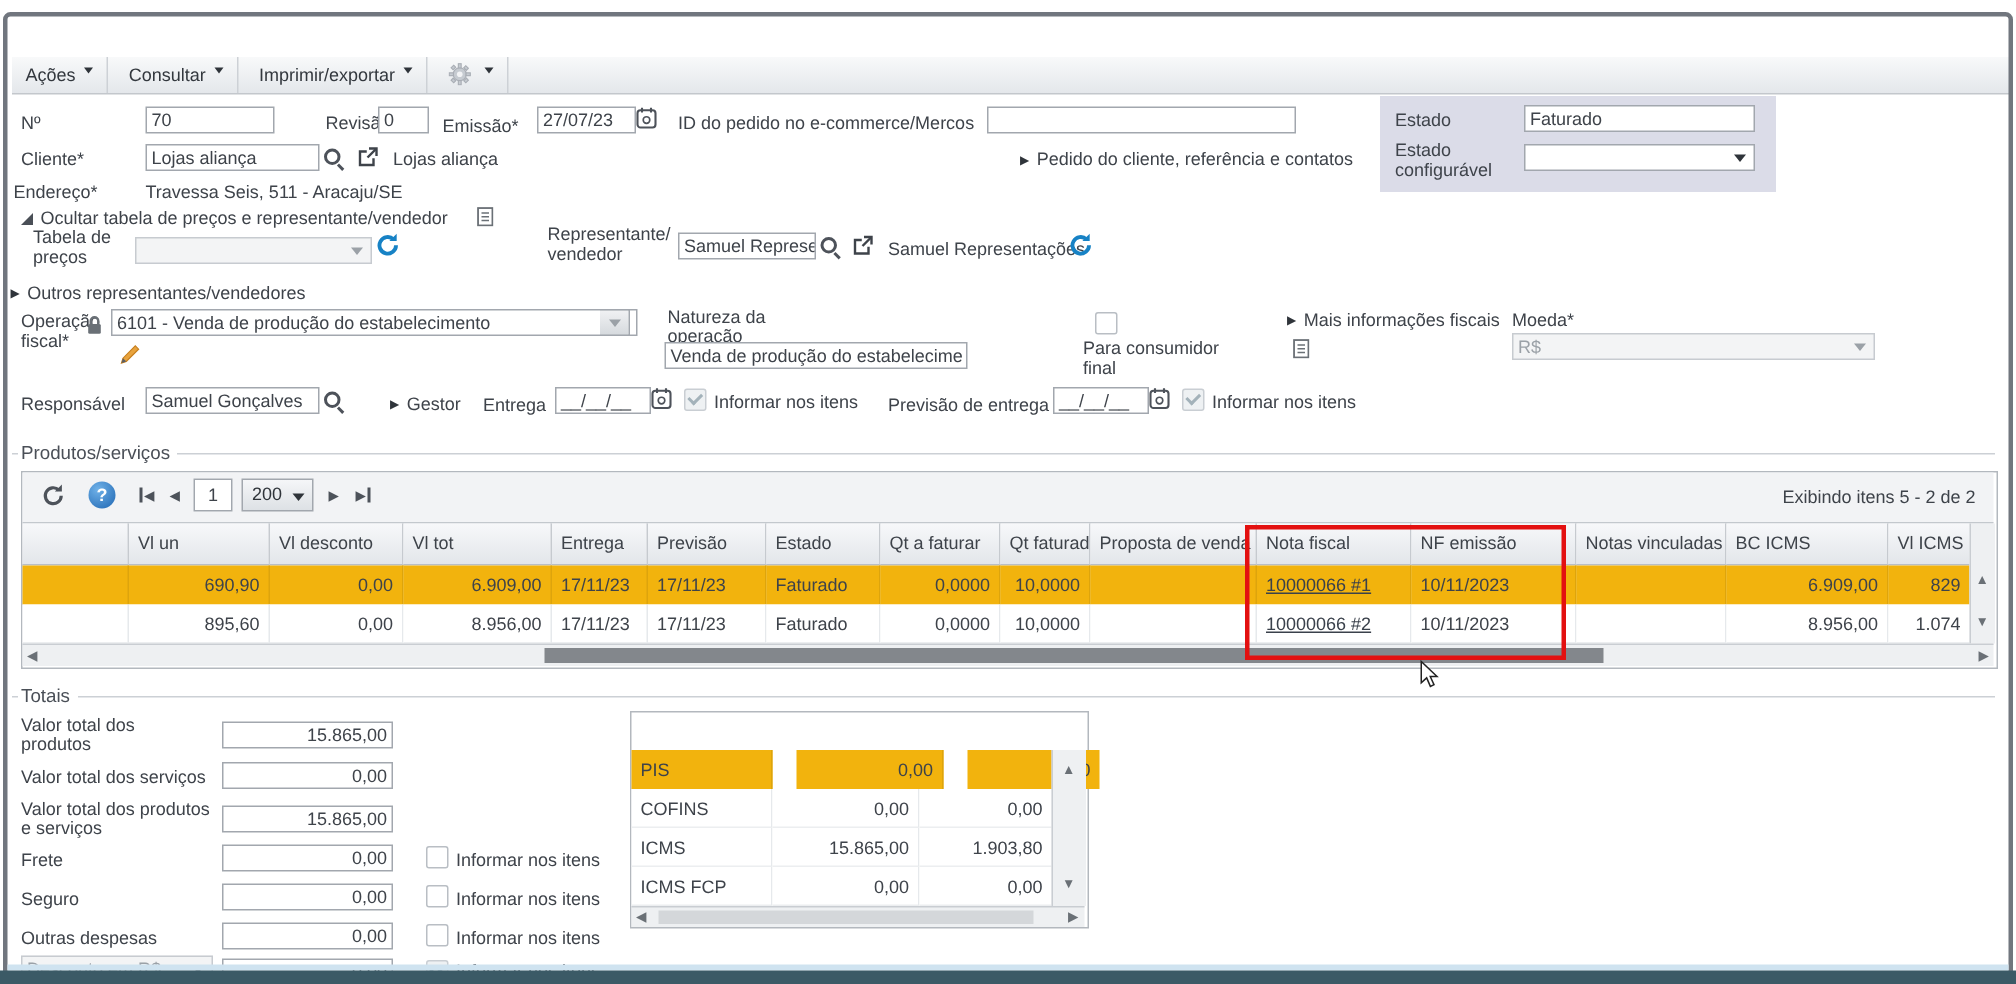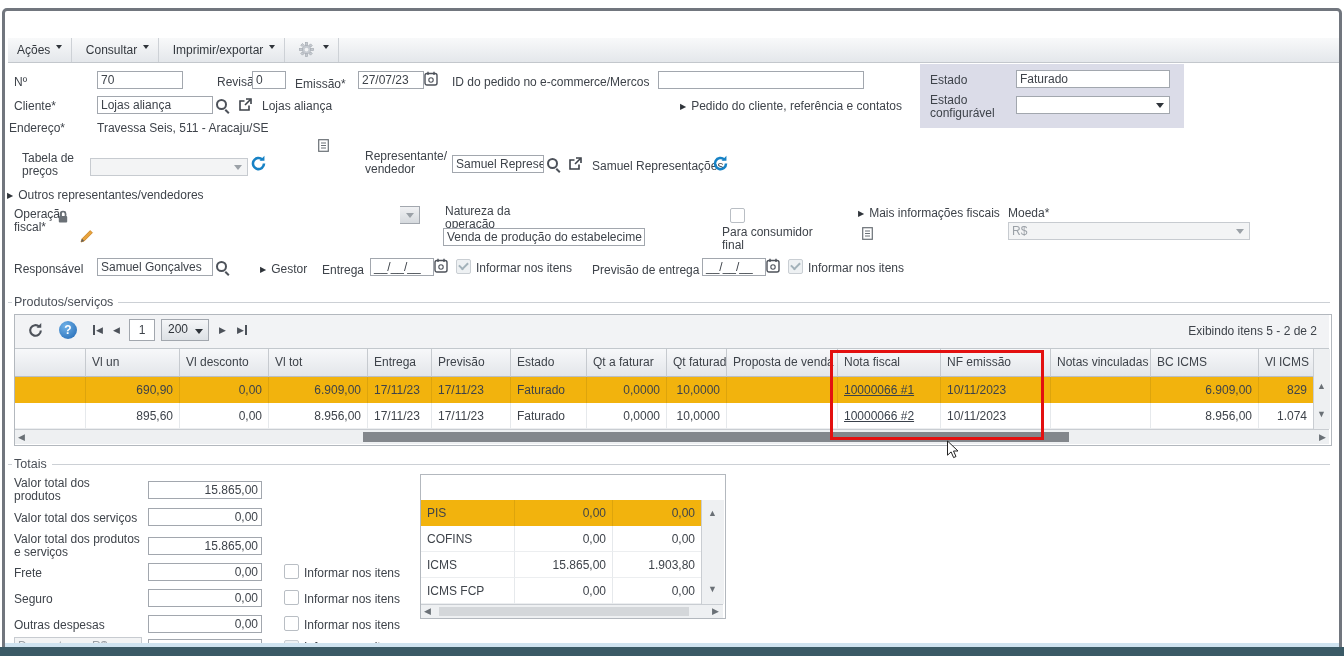--- a/index.html
+++ b/index.html
@@ -128,20 +128,21 @@
         <path d="M8 2 H13 V7" fill="none" stroke="#3e434a" stroke-width="1.6"></path>
         <line x1="7" y1="8" x2="12.5" y2="2.5" stroke="#3e434a" stroke-width="1.6"></line>
       </svg>
   </span>
   <span class="abs lbl" style="left:262px;top:100px;">Lojas aliança</span>
   <span class="abs tgl tw" style="left:680px;top:99px;"><span>Pedido do cliente, referência e contatos</span></span>
 
   <span class="abs lbl" style="left:9px;top:122px;">Endereço*</span>
   <span class="abs lbl" style="left:97px;top:122px;">Travessa Seis, 511 - Aracaju/SE</span>
 
+  <span class="abs tgl exp" style="left:14px;top:138px;"><span>Ocultar tabela de preços e representante/vendedor</span></span>
   <span class="abs" style="left:318px;top:138px;">
     <svg width="11" height="13" viewBox="0 0 11 13">
         <rect x="0.7" y="0.7" width="9.6" height="11.6" fill="#fff" stroke="#6a7076" stroke-width="1.2"></rect>
         <line x1="3" y1="4" x2="8" y2="4" stroke="#6a7076" stroke-width="1"></line>
         <line x1="3" y1="6.5" x2="8" y2="6.5" stroke="#6a7076" stroke-width="1"></line>
         <line x1="3" y1="9" x2="8" y2="9" stroke="#6a7076" stroke-width="1"></line>
       </svg>
   </span>
 
   <span class="abs lbl" style="left:22px;top:152px;width:64px;">Tabela de preços</span>
@@ -174,20 +175,21 @@
   </span>
   <span class="abs tgl tw" style="left:7px;top:188px;"><span>Outros representantes/vendedores</span></span>
 
   <span class="abs lbl" style="left:14px;top:208px;width:60px;">Operação fiscal*</span>
   <span class="abs" style="left:57px;top:210px;">
     <svg width="12" height="14" viewBox="0 0 12 14">
         <path d="M3.5 6 V4 a2.5 2.5 0 0 1 5 0 V6" fill="none" stroke="#6a7076" stroke-width="1.6"></path>
         <rect x="1.8" y="6" width="8.4" height="6.5" rx="1" fill="#6a7076"></rect>
       </svg>
   </span>
+  <div class="abs tbx" style="left:74px;top:206px;width:324px;padding-right:22px;">6101 - Venda de produção do estabelecimento</div>
   <div class="abs" style="left:400px;top:206px;width:20px;height:18px;background:linear-gradient(#f0f1f3,#d6dade);border:1px solid #a2a7ae;border-left:none;box-sizing:border-box;">
     <span class="cr gray" style="right:5px;top:6px;"></span>
   </div>
   <span class="abs" style="left:80px;top:229px;">
     <svg width="14" height="14" viewBox="0 0 14 14">
         <path d="M1 13 L2 9.8 L10.2 1.6 L12.4 3.8 L4.2 12 Z" fill="#e8a33d" stroke="#c77f1d" stroke-width="0.8"></path>
         <path d="M1 13 L2 9.8 L4.2 12 Z" fill="#5a5f66"></path>
       </svg>
   </span>
   <span class="abs lbl" style="left:445px;top:205px;width:96px;">Natureza da operação</span>
@@ -363,21 +365,21 @@
 
   <div class="abs tbx dis" style="left:14px;top:637px;width:120px;">
     <span>Desconto em R$</span>
     <span class="cr gray"></span>
   </div>
   <div class="abs tbx num" style="left:148px;top:639px;width:106px;">0,00</div>
   <span class="abs cb ck" style="left:284px;top:640px;"></span>
   <span class="abs lbl" style="left:304px;top:641px;">Informar nos itens</span>
 
   <div class="abs gridbox" style="left:420px;top:474px;width:304px;height:143px;">
-    <div class="abs tcols rsel" style="left:0;top:25px;width:292px;">
+    <div class="abs tcols rsel" style="left:0;top:25px;width:292px;gap:16px;">
       <div class="gc">PIS</div>
       <div class="gc num">0,00</div>
       <div class="gc num" style="border-right:none;">0,00</div>
     </div>
     <div class="abs tcols rnorm" style="left:0;top:51px;width:280px;">
       <div class="gc">COFINS</div>
       <div class="gc num">0,00</div>
       <div class="gc num" style="border-right:none;">0,00</div>
     </div>
     <div class="abs tcols rnorm" style="left:0;top:77px;width:280px;">

